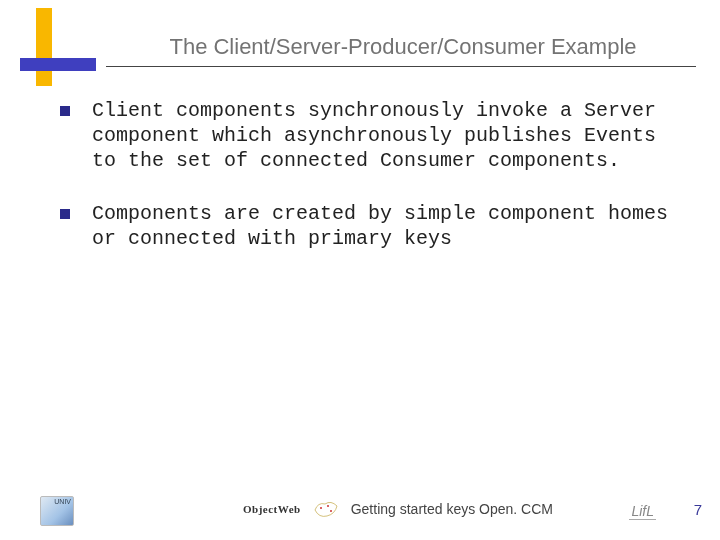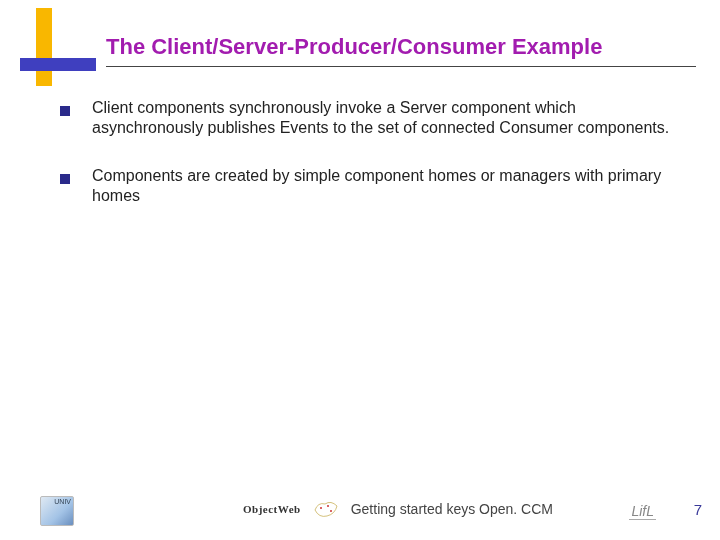--- a/index.html
+++ b/index.html
@@ -36,22 +36,23 @@
     height: 13px;
     background: #3f3fbf;
   }
 
   .title {
     position: absolute;
     left: 106px;
     top: 34px;
     right: 20px;
     font-size: 22px;
-    font-weight: bold;
-    color: #a21caf;
+    font-weight: normal;
+    color: #737373;
+    text-align: center;
   }
   .title-underline {
     position: absolute;
     left: 106px;
     right: 24px;
     top: 66px;
     height: 1px;
     background: #444;
   }
 
@@ -69,23 +70,24 @@
   .bullet-box {
     flex: 0 0 auto;
     width: 10px;
     height: 10px;
     background: #2a2a8a;
     margin-top: 8px;
     margin-right: 22px;
   }
   .bullet-text {
     flex: 1 1 auto;
-    font-size: 16px;
+    font-size: 20px;
     line-height: 1.25;
     color: #222;
+    font-family: Liberation Mono, monospace;
   }
 
   .footer {
     position: absolute;
     left: 8px;
     right: 0;
     bottom: 14px;
     height: 36px;
     margin-left: 18px;
   }
@@ -167,21 +169,21 @@
   <div class="title">The Client/Server-Producer/Consumer Example</div>
   <div class="title-underline"></div>
 
   <div class="content">
     <div class="bullet-item">
       <div class="bullet-box"></div>
       <div class="bullet-text">Client components synchronously invoke a Server component which asynchronously publishes Events to the set of connected Consumer components.</div>
     </div>
     <div class="bullet-item">
       <div class="bullet-box"></div>
-      <div class="bullet-text">Components are created by simple component homes or managers with primary homes</div>
+      <div class="bullet-text">Components are created by simple component homes or connected with primary keys</div>
     </div>
   </div>
 
   <div class="footer">
     <div class="footer-left">
       <div class="mini-logo">UNIV</div>
     </div>
     <div class="footer-center">
       <span class="ow-logo"><b>ObjectWeb</b></span>
       <span class="ow-map">

